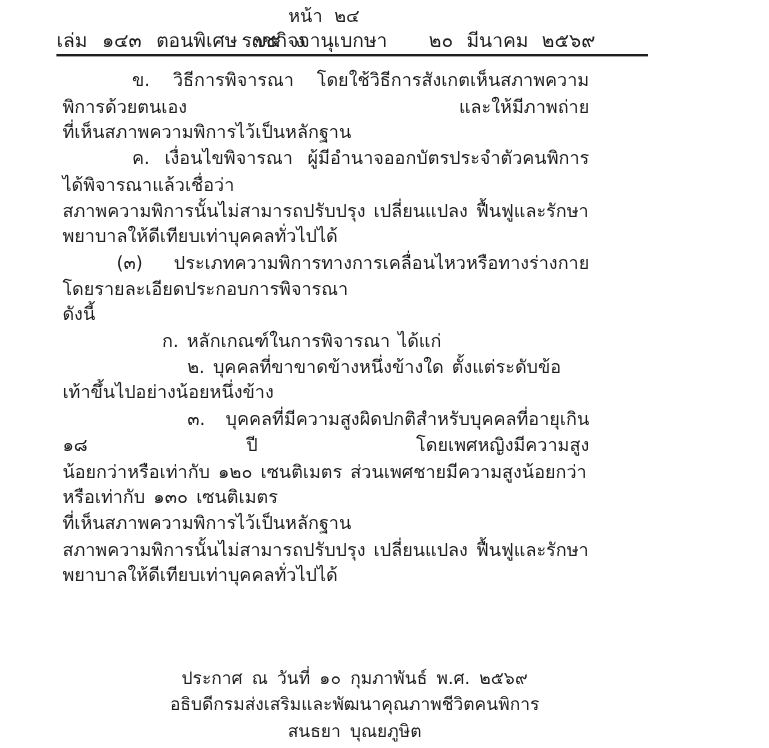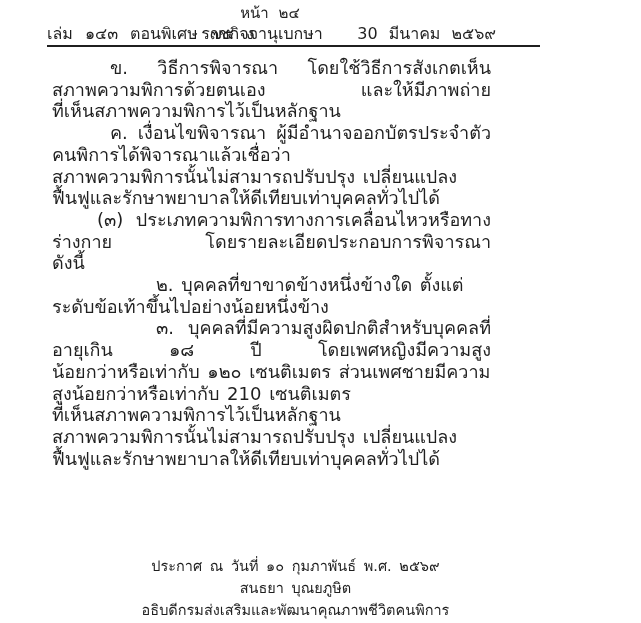--- a/index.html
+++ b/index.html
@@ -61,21 +61,21 @@
     background:var(--ink);
   }
   
   .doc-body{
     position:absolute;
     top:57px;
     left:52px;
     right:49px;
   }
   .line{
-    font-size:18px;
+    font-size:15px;
     line-height:21.7px;
     white-space:normal;
     word-spacing:2px;
   }
   .line.fill{
     text-align:justify;
     text-align-last:justify;
   }
   .i0   {text-indent:0;}  
   .i-par{text-indent:45px;}  
@@ -100,40 +100,41 @@
 <div class="page">
 
   <div class="hdr">
     <div class="hdr-row1">หน้า ๒๔</div>
 
     <div class="hdr-row2">
       <span class="hdr-left">
         <span>เล่ม ๑๔๓</span><span class="issue">ตอนพิเศษ ๗๕ ง</span>
       </span>
       <span class="hdr-center">ราชกิจจานุเบกษา</span>
-      <span class="hdr-right">30 มีนาคม ๒๕๖๙</span>
+      <span class="hdr-right">๒๐ มีนาคม ๒๕๖๙</span>
     </div>
 
     <div class="hdr-rule"></div>
   </div>
 
   <div class="doc-body">
 
   <div class="line i-kho fill">ข. วิธีการพิจารณา โดยใช้วิธีการสังเกตเห็นสภาพความพิการด้วยตนเอง และให้มีภาพถ่าย</div>
       <div class="line i0">ที่เห็นสภาพความพิการไว้เป็นหลักฐาน</div>
       <div class="line i-kho fill">ค. เงื่อนไขพิจารณา ผู้มีอำนาจออกบัตรประจำตัวคนพิการได้พิจารณาแล้วเชื่อว่า</div>
       <div class="line i0">สภาพความพิการนั้นไม่สามารถปรับปรุง เปลี่ยนแปลง ฟื้นฟูและรักษาพยาบาลให้ดีเทียบเท่าบุคคลทั่วไปได้</div>
       <div class="line i-par fill">(๓) ประเภทความพิการทางการเคลื่อนไหวหรือทางร่างกาย โดยรายละเอียดประกอบการพิจารณา</div>
       <div class="line i0">ดังนี้</div>
+      <div class="line i-kor">ก. หลักเกณฑ์ในการพิจารณา ได้แก่</div>
       <div class="line i-num">๒. บุคคลที่ขาขาดข้างหนึ่งข้างใด ตั้งแต่ระดับข้อเท้าขึ้นไปอย่างน้อยหนึ่งข้าง</div>
       <div class="line i-num fill">๓. บุคคลที่มีความสูงผิดปกติสำหรับบุคคลที่อายุเกิน ๑๘ ปี โดยเพศหญิงมีความสูง</div>
-      <div class="line i0">น้อยกว่าหรือเท่ากับ ๑๒๐ เซนติเมตร ส่วนเพศชายมีความสูงน้อยกว่าหรือเท่ากับ 210 เซนติเมตร</div>
+      <div class="line i0">น้อยกว่าหรือเท่ากับ ๑๒๐ เซนติเมตร ส่วนเพศชายมีความสูงน้อยกว่าหรือเท่ากับ ๑๓๐ เซนติเมตร</div>
       <div class="line i0">ที่เห็นสภาพความพิการไว้เป็นหลักฐาน</div>
       <div class="line i0">สภาพความพิการนั้นไม่สามารถปรับปรุง เปลี่ยนแปลง ฟื้นฟูและรักษาพยาบาลให้ดีเทียบเท่าบุคคลทั่วไปได้</div>
     </div>
 
   <div class="signature">
     <div>ประกาศ ณ วันที่ ๑๐ กุมภาพันธ์ พ.ศ. ๒๕๖๙</div>
+    <div>อธิบดีกรมส่งเสริมและพัฒนาคุณภาพชีวิตคนพิการ</div>
     <div>สนธยา บุณยภูษิต</div>
-    <div>อธิบดีกรมส่งเสริมและพัฒนาคุณภาพชีวิตคนพิการ</div>
   </div>
 
 </div>
 
 </body></html>

